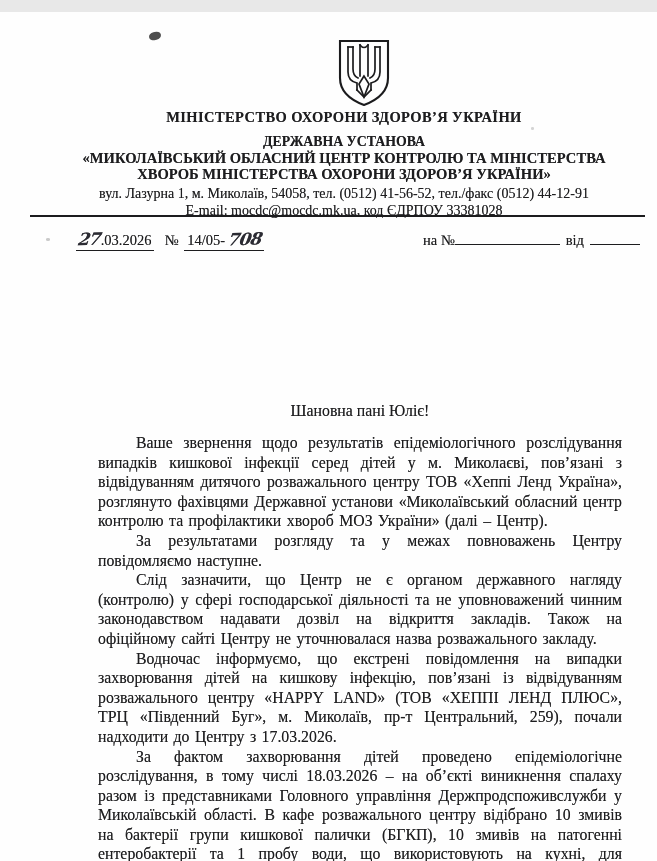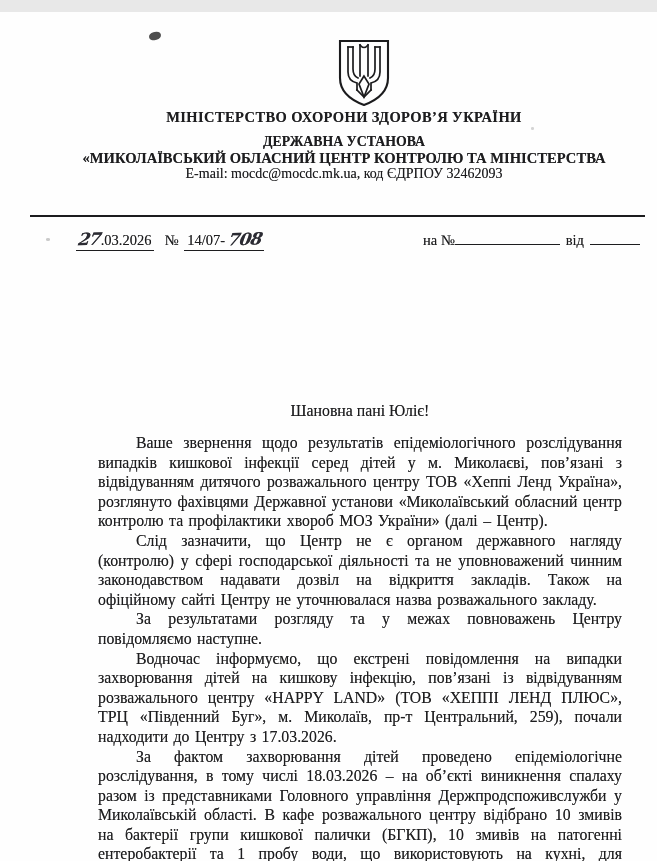--- a/index.html
+++ b/index.html
@@ -73,37 +73,39 @@
         <path d="M28 38 L23 46 L28 59 L33 46 Z"></path>
         <path d="M21 52 L28 59 L35 52"></path>
       </g>
     </svg>
   </div>
 
   <div class="letterhead">
     <div class="ministry">МІНІСТЕРСТВО ОХОРОНИ ЗДОРОВ’Я УКРАЇНИ</div>
     <div class="org-type">ДЕРЖАВНА УСТАНОВА</div>
     <div class="org-name">«МИКОЛАЇВСЬКИЙ ОБЛАСНИЙ ЦЕНТР КОНТРОЛЮ ТА МІНІСТЕРСТВА</div>
-    <div class="email-ln">E-mail: mocdc@mocdc.mk.ua, код ЄДРПОУ 32462093</div>
+    <div class="org-name">ХВОРОБ МІНІСТЕРСТВА ОХОРОНИ ЗДОРОВ’Я УКРАЇНИ»</div>
+    <div class="address">вул. Лазурна 1, м. Миколаїв, 54058, тел. (0512) 41-56-52, тел./факс (0512) 44-12-91</div>
+    <div class="email-ln">E-mail: mocdc@mocdc.mk.ua, код ЄДРПОУ 33381028</div>
   </div>
   <div class="rule"></div>
 
   <div class="refline">
     <span class="ref-left">
-      <span class="u-seg"><span class="hand">27</span><span>.03.2026</span></span><span class="num-sign">№</span><span class="u-seg"><span>14/07-</span> <span class="hand">708</span></span>
+      <span class="u-seg"><span class="hand">27</span><span>.03.2026</span></span><span class="num-sign">№</span><span class="u-seg"><span>14/05-</span> <span class="hand">708</span></span>
     </span>
     <span class="ref-right">
       <span>на №</span><span class="blank-u" style="width:105px"></span><span class="gap-r">від</span><span class="blank-u" style="width:50px"></span>
     </span>
   </div>
 
 
   <div class="salutation">Шановна пані Юліє!</div>
 
   <div class="body-text">
     <p>Ваше звернення щодо результатів епідеміологічного розслідування випадків кишкової інфекції серед дітей у м. Миколаєві, пов’язані з відвідуванням дитячого розважального центру ТОВ «Хеппі Ленд Україна», розглянуто фахівцями Державної установи «Миколаївський обласний центр контролю та профілактики хвороб МОЗ України» (далі – Центр).</p>
+    <p>За результатами розгляду та у межах повноважень Центру повідомляємо наступне.</p>
     <p>Слід зазначити, що Центр не є органом державного нагляду (контролю) у сфері господарської діяльності та не уповноважений чинним законодавством надавати дозвіл на відкриття закладів. Також на офіційному сайті Центру не уточнювалася назва розважального закладу.</p>
-    <p>За результатами розгляду та у межах повноважень Центру повідомляємо наступне.</p>
     <p>Водночас інформуємо, що екстрені повідомлення на випадки захворювання дітей на кишкову інфекцію, пов’язані із відвідуванням розважального центру «HAPPY LAND» (ТОВ «ХЕППІ ЛЕНД ПЛЮС», ТРЦ «Південний Буг», м. Миколаїв, пр-т Центральний, 259), почали надходити до Центру з 17.03.2026.</p>
     <p>За фактом захворювання дітей проведено епідеміологічне розслідування, в тому числі 18.03.2026 – на об’єкті виникнення спалаху разом із представниками Головного управління Держпродспоживслужби у Миколаївській області. В кафе розважального центру відібрано 10 змивів на бактерії групи кишкової палички (БГКП), 10 змивів на патогенні ентеробактерії та 1 пробу води, що використовують на кухні, для дослідження</p>
   </div>
 
 </div>
 
 </body></html>

